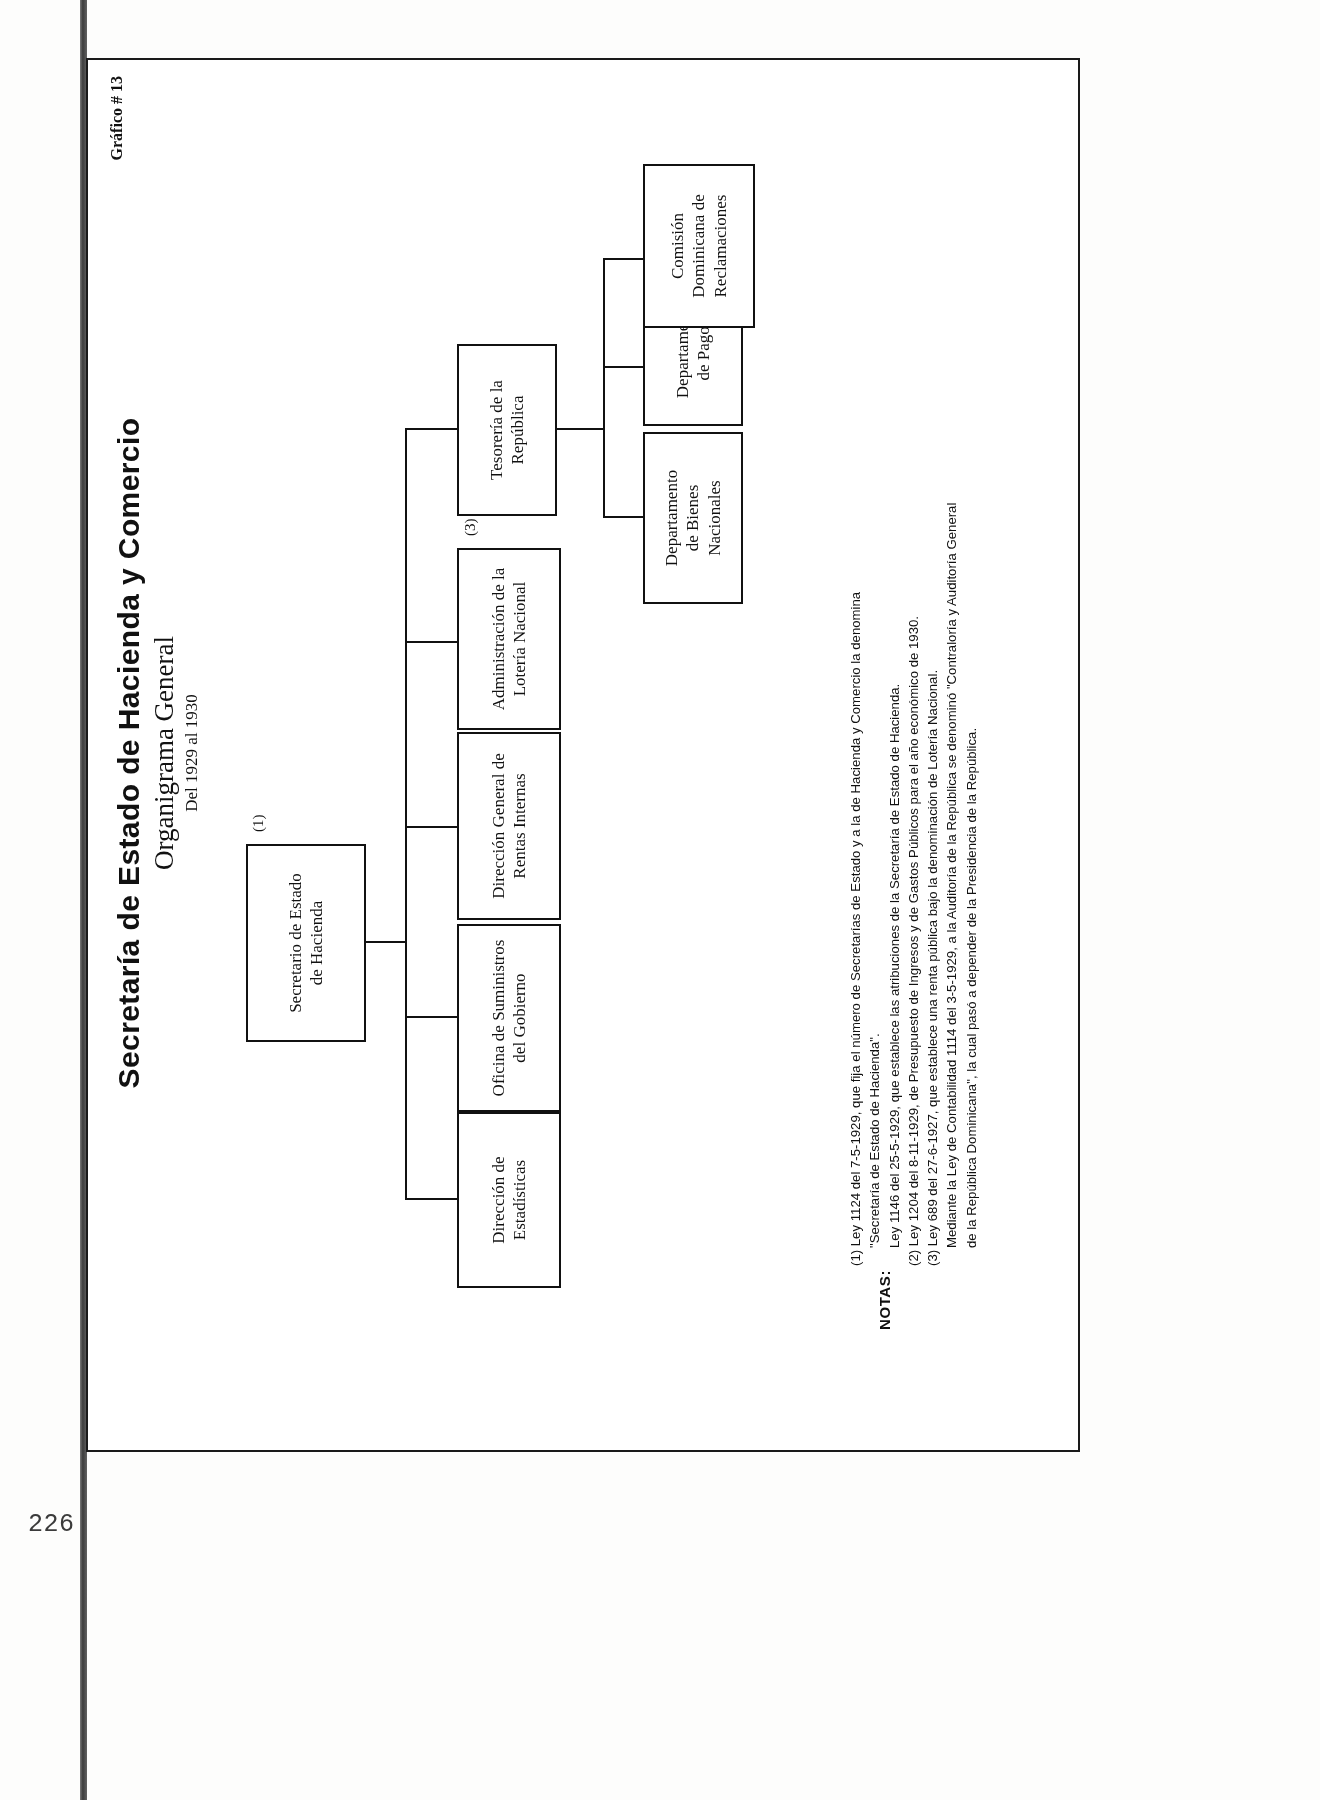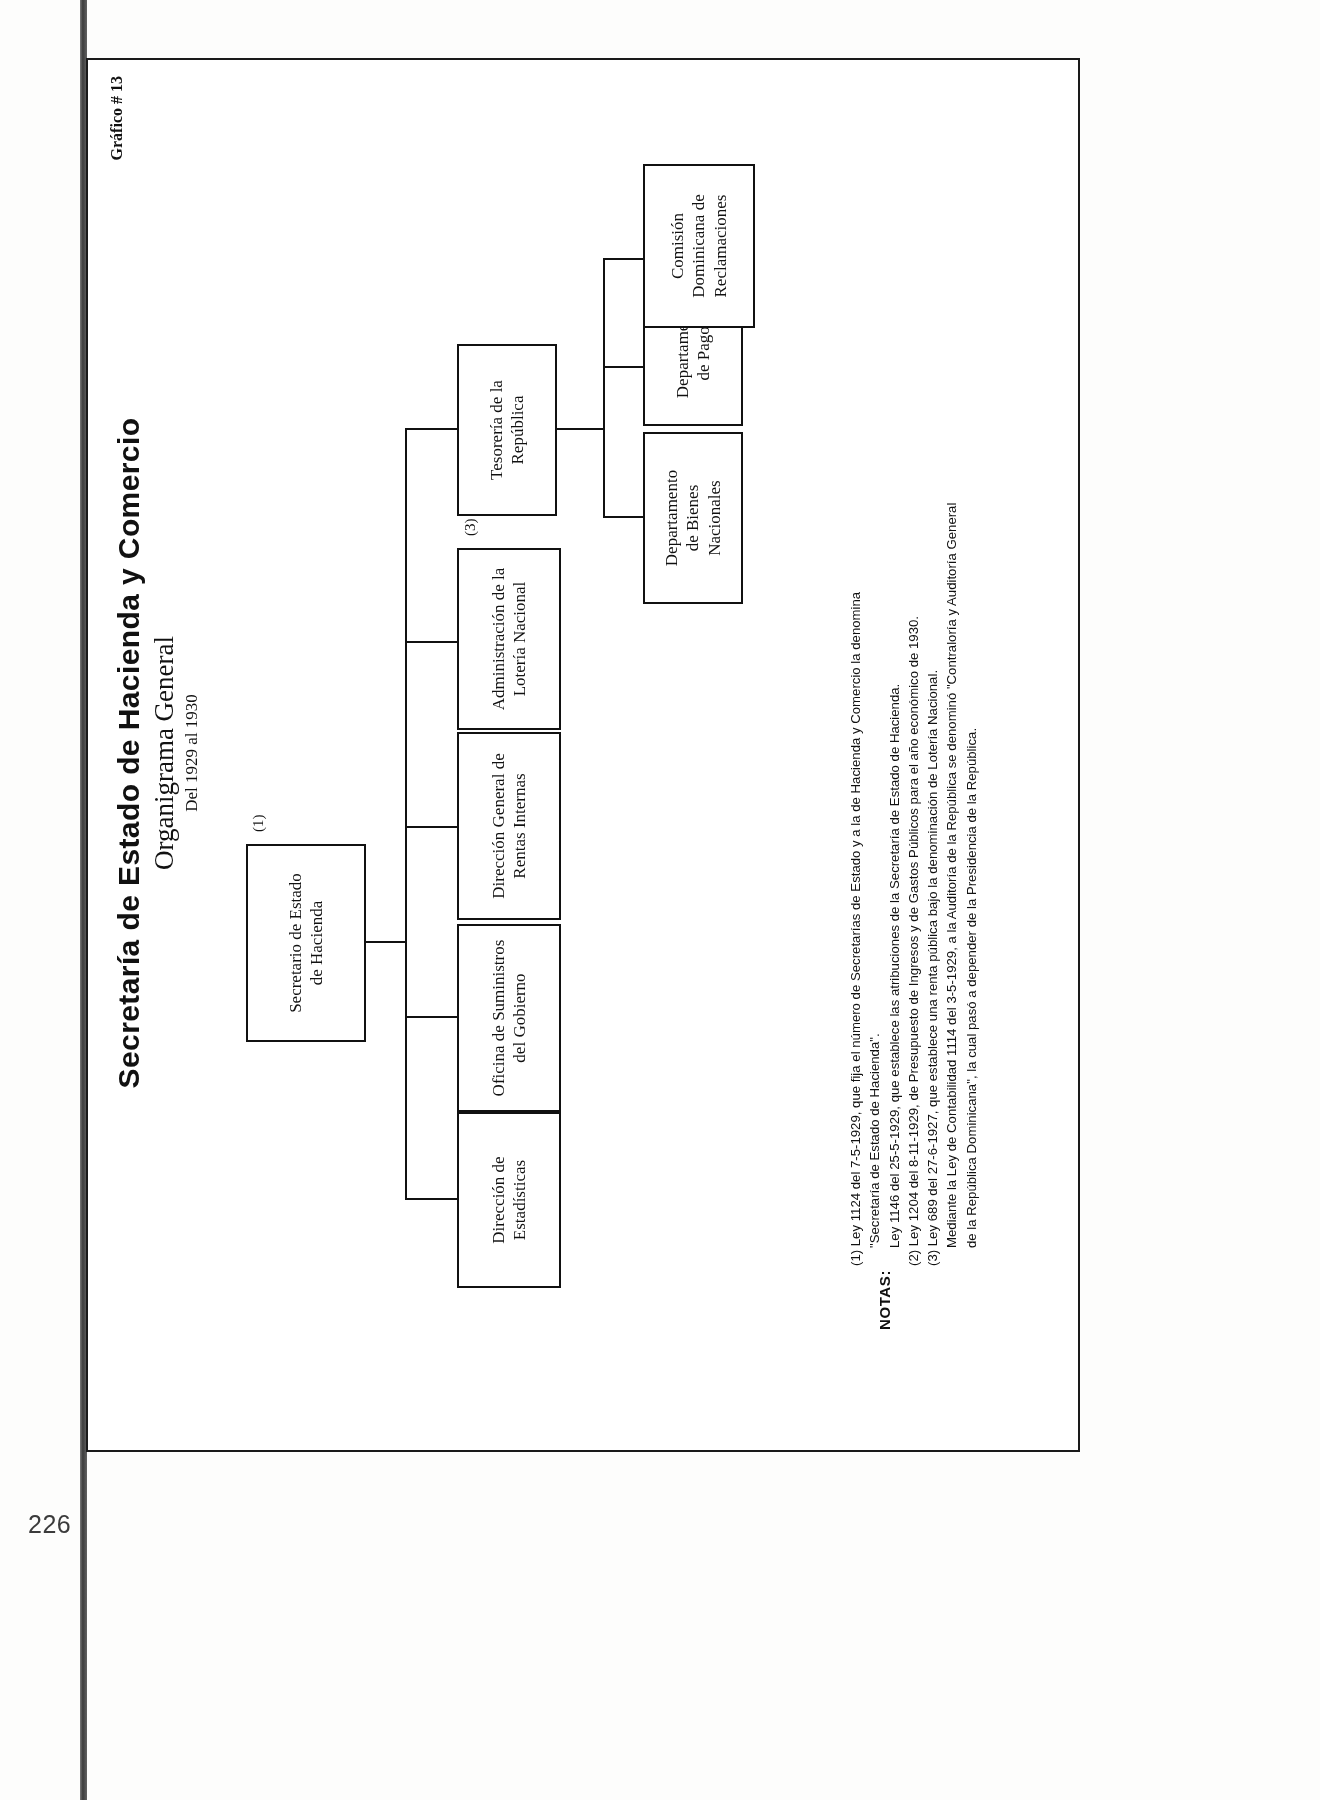--- a/index.html
+++ b/index.html
@@ -2,21 +2,21 @@
 <html><head>
 <meta charset="utf-8">
 <style>
   html,body{margin:0;padding:0;background:#fff;}
   body{width:1320px;height:1800px;position:relative;font-family:"Liberation Serif",serif;overflow:hidden;}
 
   
   #scan-page{position:absolute;inset:0;background:#fdfdfc;}
 
   
-  #page-number{position:absolute;left:28px;top:1510px;font-family:Liberation Sans, sans-serif;font-size:25px;color:#3b3b3b;letter-spacing:.5px;}
+  #page-number{position:absolute;left:28px;top:1510px;font-family:Liberation Mono, monospace;font-size:25px;color:#3b3b3b;letter-spacing:.5px;}
 
   
   #scan-edge{position:absolute;left:80px;top:0;width:7px;height:1800px;background:linear-gradient(90deg,#6e6e6e,#2b2b2b 40%,#555 100%);opacity:.92;}
 
   
   #chart-frame{position:absolute;left:86px;top:58px;width:990px;height:1390px;border:2.5px solid #1a1a1a;background:#fff;}
 
   
   #rot{position:absolute;left:86px;top:58px;width:990px;height:1390px;}
   #rotinner{position:absolute;left:50%;top:50%;width:1390px;height:990px;margin-left:-695px;margin-top:-495px;

